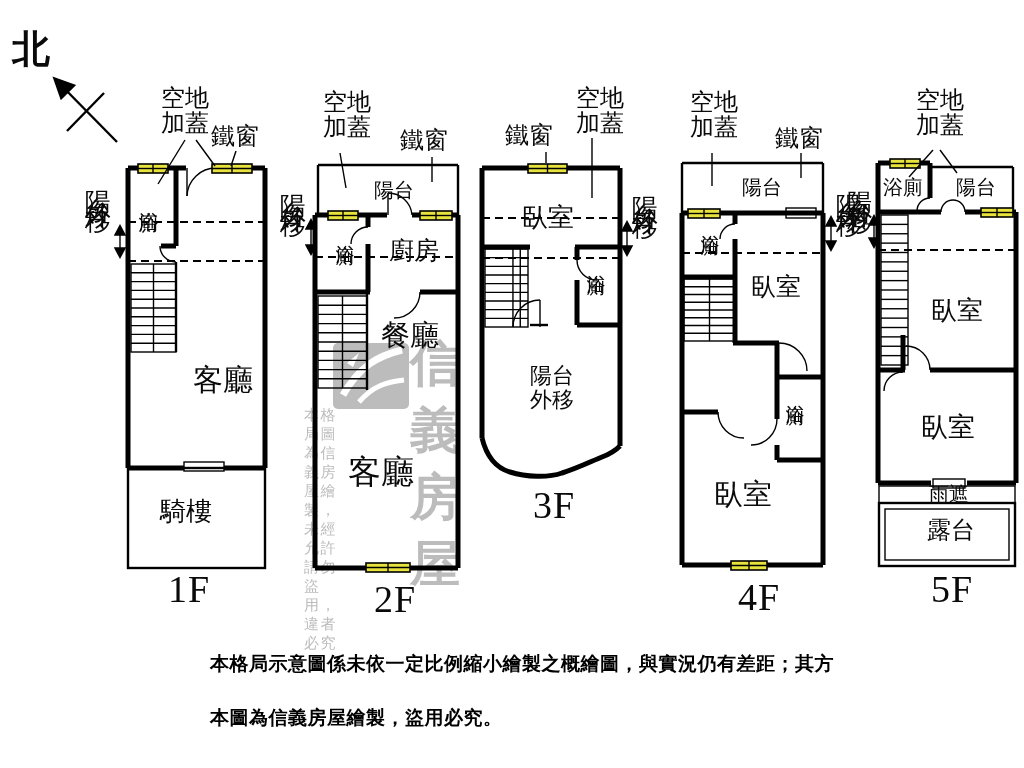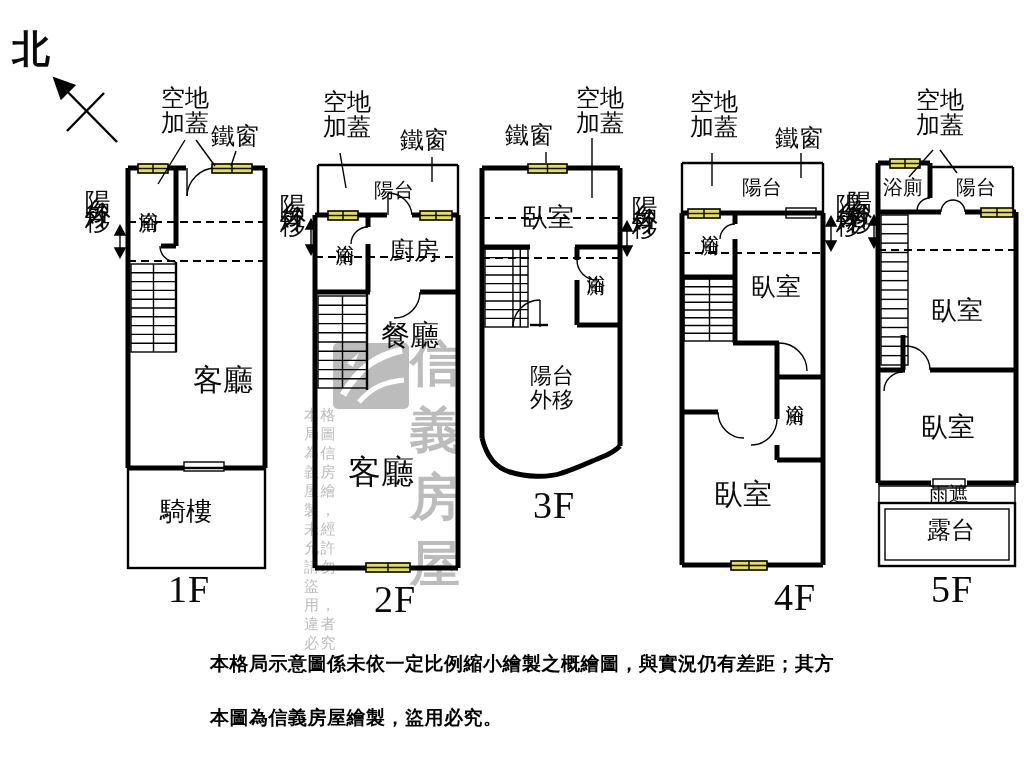--- a/index.html
+++ b/index.html
@@ -360,21 +360,21 @@
   <div class="lbl floorlab" style="left:533px;top:486px;">3F</div>
 
   <div class="lbl wrap" style="left:684px;top:90px;width:60px;font-size:24px;">空地加蓋</div>
   <div class="lbl" style="left:775px;top:126px;font-size:24px;">鐵窗</div>
   <div class="lbl" style="left:742px;top:177px;font-size:20px;">陽台</div>
   <div class="lbl vtext" style="left:835px;top:174px;font-size:26px;height:140px;letter-spacing:6px;">陽台外移</div>
   <div class="lbl vtext" style="left:700px;top:220px;font-size:19px;height:50px;">浴廁</div>
   <div class="lbl" style="left:751px;top:274px;font-size:25px;">臥室</div>
   <div class="lbl vtext" style="left:785px;top:390px;font-size:19px;height:50px;">浴廁</div>
   <div class="lbl" style="left:714px;top:479px;font-size:29px;">臥室</div>
-  <div class="lbl floorlab" style="left:738px;top:578px;margin-left:36px;">4F</div>
+  <div class="lbl floorlab" style="left:738px;top:578px;">4F</div>
 
   <div class="lbl wrap" style="left:910px;top:88px;width:60px;font-size:24px;">空地加蓋</div>
   <div class="lbl" style="left:883px;top:177px;font-size:20px;">浴廁</div>
   <div class="lbl" style="left:956px;top:177px;font-size:20px;">陽台</div>
   <div class="lbl vtext" style="left:846px;top:172px;font-size:25px;height:135px;letter-spacing:6px;">陽台外移</div>
   <div class="lbl" style="left:931px;top:297px;font-size:26px;">臥室</div>
   <div class="lbl" style="left:921px;top:413px;font-size:27px;">臥室</div>
   <div class="lbl" style="left:929px;top:484px;font-size:20px;text-align:right;">雨遮</div>
   <div class="lbl" style="left:927px;top:518px;font-size:24px;">露台</div>
   <div class="lbl floorlab" style="left:931px;top:570px;">5F</div>

